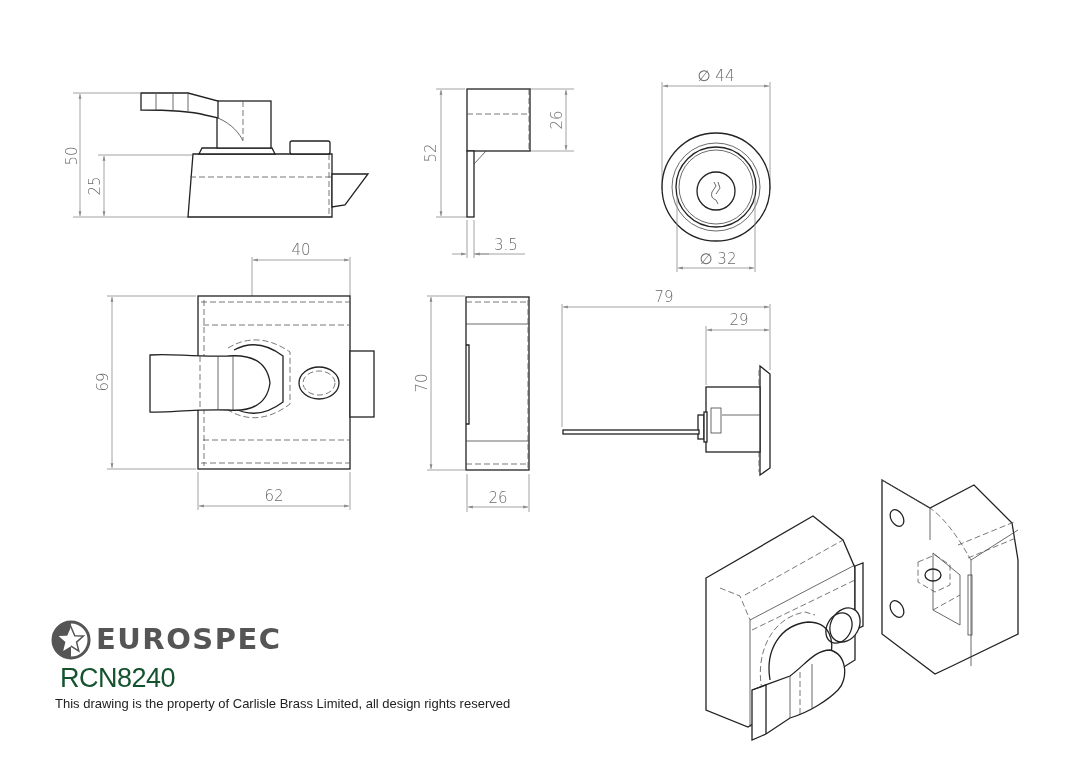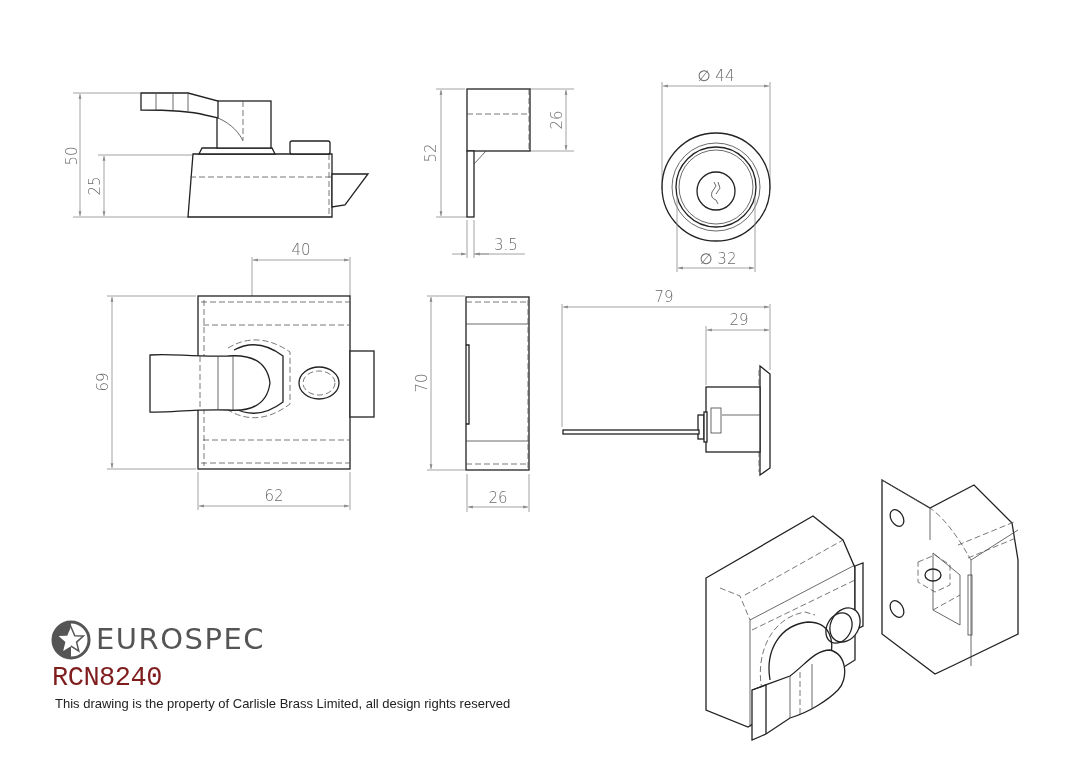--- a/index.html
+++ b/index.html
@@ -6,22 +6,22 @@
   body { width:1091px; height:761px; position:relative; overflow:hidden; font-family:"DejaVu Sans", sans-serif; }
   svg { position:absolute; left:0; top:0; }
   .obj { fill:#ffffff; stroke:#222222; stroke-width:1.3; }
   .objn { fill:none; stroke:#222222; stroke-width:1.3; }
   .thin { fill:none; stroke:#444444; stroke-width:0.8; }
   .hid { fill:none; stroke:#555555; stroke-width:0.8; stroke-dasharray:6 3; }
   .dim { fill:none; stroke:#8a8a8a; stroke-width:0.8; }
   .arr { fill:#8a8a8a; stroke:none; }
   .dimtxt { font-family:"DejaVu Sans", sans-serif; font-size:15px; fill:#6a6a6a; font-weight:300; }
   .brand { position:absolute; left:52px; top:621px; display:flex; align-items:center; gap:6px; }
-  .brand-name { font-family:"DejaVu Sans", sans-serif; font-weight:normal; font-size:29px; color:#555555; letter-spacing:1.5px; line-height:36px; }
-  .model { position:absolute; left:52px; top:662px; font-family:Liberation Mono, monospace; font-size:27px; color:#7f1d1d; font-weight:normal; letter-spacing:-0.5px; line-height:32px; }
+  .brand-name { font-family:"DejaVu Sans", sans-serif; font-weight:bold; font-size:29px; color:#555555; letter-spacing:1.5px; line-height:36px; }
+  .model { position:absolute; left:60px; top:662px; font-family:Liberation Sans, sans-serif; font-size:27px; color:#14532d; font-weight:normal; letter-spacing:-0.5px; line-height:32px; }
   .rights { position:absolute; left:55px; top:697px; font-family:"Liberation Sans", sans-serif; font-size:13px; color:#222222; line-height:14px; }
 </style>
 </head>
 <body>
 
 <svg width="1091" height="761" viewBox="0 0 1091 761" xmlns="http://www.w3.org/2000/svg">
   <defs>
     <marker id="ah" viewBox="0 0 10 10" refX="10" refY="5" markerWidth="9" markerHeight="6" orient="auto-start-reverse">
       <path d="M0,2 L10,5 L0,8 z" class="arr"></path>
     </marker>

